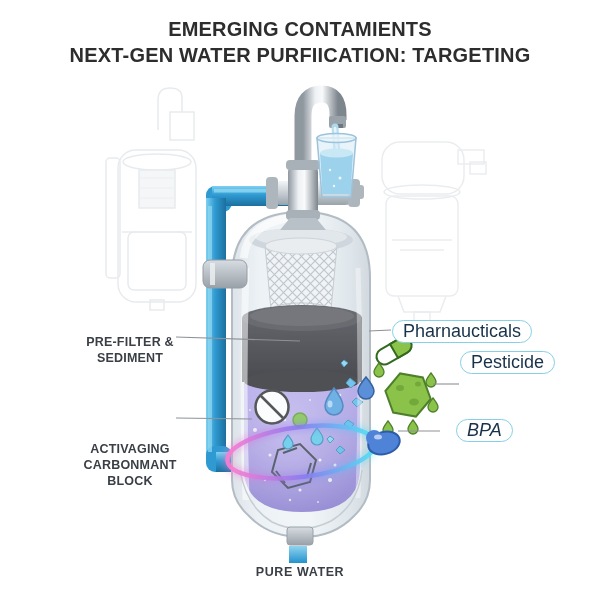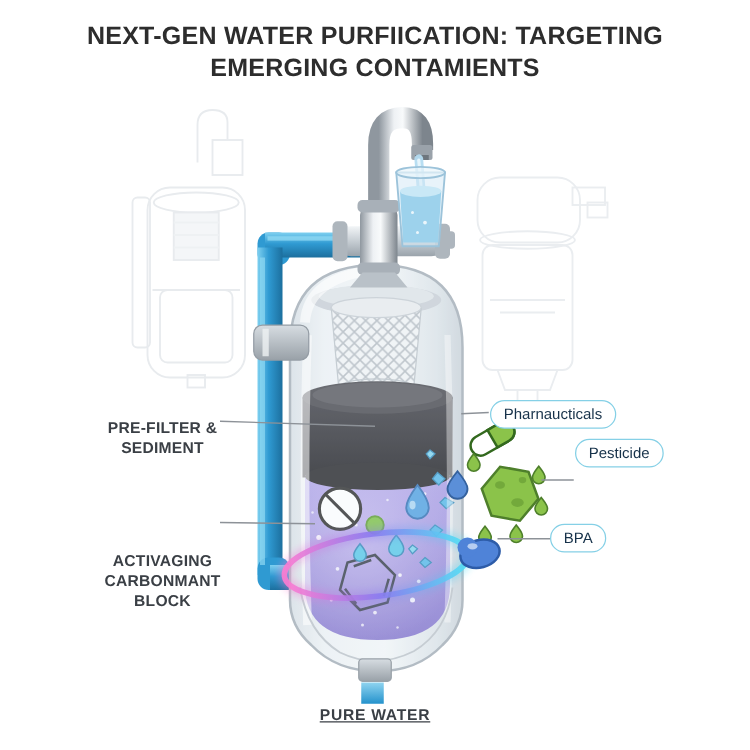--- a/index.html
+++ b/index.html
@@ -11,26 +11,26 @@
   .title-wrap{
     position:absolute;top:16px;left:0;width:600px;text-align:center;
     font-weight:700;font-size:20px;line-height:26px;color:#2d2d2d;letter-spacing:.2px;
   }
   .side-label{
     position:absolute;text-align:center;font-size:12.5px;font-weight:600;color:#3a3f45;
     line-height:16px;white-space:pre-line;letter-spacing:.2px;
   }
   .pill{
     position:absolute;border:1.5px solid #85d0e6;border-radius:13px;background:#ffffff;
-    color:#17324a;font-size:12px;font-weight:500;line-height:15px;padding:3px 10px;
+    color:#17324a;font-size:18px;font-weight:500;line-height:15px;padding:3px 10px;
     white-space:nowrap;
   }
   .bottom-label{
     position:absolute;top:565px;left:240px;width:120px;text-align:center;
-    font-size:12.5px;font-weight:600;color:#3a3f45;letter-spacing:.6px;text-decoration:underline;
+    font-size:12.5px;font-weight:600;color:#3a3f45;letter-spacing:.6px;
   }
 </style>
 </head>
 <body>
 
 <svg class="stage" width="600" height="600" viewBox="0 0 600 600" xmlns="http://www.w3.org/2000/svg">
   <defs>
     <linearGradient id="pipeHG" x1="0" y1="0" x2="0" y2="1">
       <stop offset="0" stop-color="#7ed0f0"></stop>
         <stop offset="0.45" stop-color="#2f9ad2"></stop>
@@ -279,30 +279,30 @@
   <g stroke="#8d9298" stroke-width="1.1">
     <line x1="176" y1="337" x2="300" y2="341"></line>
     <line x1="176" y1="418" x2="252" y2="419"></line>
     <line x1="369" y1="331" x2="391" y2="330"></line>
     <line x1="433" y1="384" x2="459" y2="384"></line>
     <line x1="398" y1="431" x2="440" y2="431"></line>
   </g>
 </svg>
 
 <div class="title-wrap">
+  <div>EMERGING CONTAMIENTS</div>
   <div>NEXT-GEN WATER PURFIICATION: TARGETING</div>
-  <div>EMERGING CONTAMIENTS</div>
 </div>
 
 <div class="side-label" style="left:60px;top:334px;width:140px;">PRE-FILTER &amp;
 SEDIMENT</div>
 
 <div class="side-label" style="left:60px;top:397px;width:140px;margin-top:44px;">ACTIVAGING
 CARBONMANT
 BLOCK</div>
 
 <div class="pill" style="left:392px;top:320px;">Pharnaucticals</div>
 
 <div class="pill" style="left:460px;top:351px;">Pesticide</div>
 
-<div class="pill" style="left:440px;top:419px;">BPA</div>
+<div class="pill" style="left:456px;top:419px;font-style:italic;">BPA</div>
 
 <div class="bottom-label">PURE WATER</div>
 
 </body></html>

